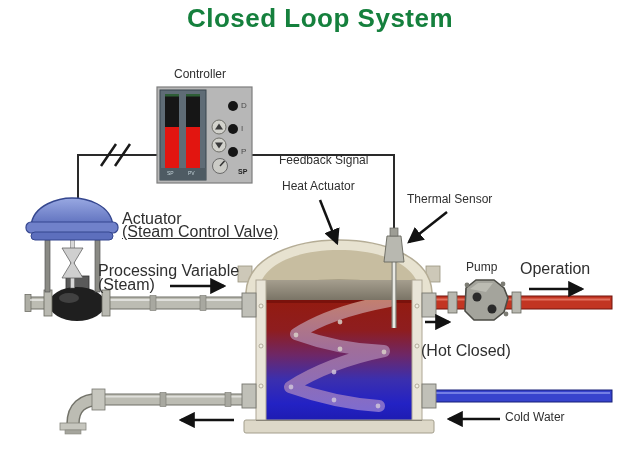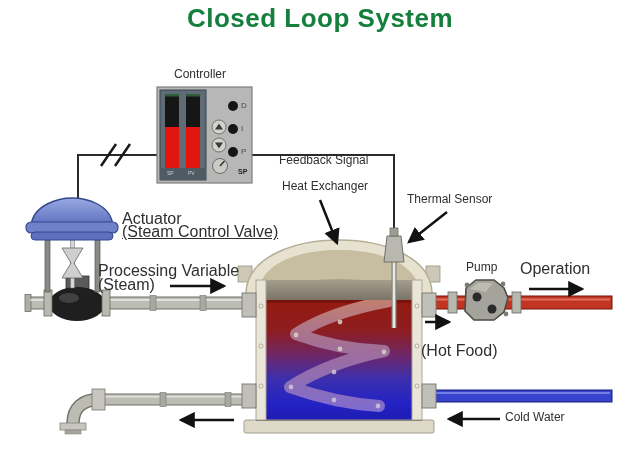--- a/index.html
+++ b/index.html
@@ -201,34 +201,34 @@
     </g>
 
     <g stroke="#121212" stroke-width="2.5">
       <line x1="320" y1="200" x2="337" y2="243" marker-end="url(#arr)"></line>
       <line x1="447" y1="212" x2="409" y2="242" marker-end="url(#arr)"></line>
     </g>
   </svg>
 
   <div class="lbl" style="left:174px;top:68px;">Controller</div>
   <div class="lbl" style="left:279px;top:136px;margin-top:18px;">Feedback Signal</div>
-  <div class="lbl" style="left:282px;top:180px;">Heat Exchanger</div>
+  <div class="lbl" style="left:282px;top:180px;">Heat Actuator</div>
   <div class="lbl" style="left:407px;top:193px;">Thermal Sensor</div>
 
   <div class="lbl small" style="left:122px;top:212px;">Actuator</div>
   <div class="lbl small" style="left:122px;top:225px;text-decoration:underline;">(Steam Control Valve)</div>
 
   <div class="lbl small" style="left:98px;top:264px;">Processing Variable</div>
   <div class="lbl small" style="left:98px;top:278px;">(Steam)</div>
 
   <div class="lbl" style="left:466px;top:261px;">Pump</div>
 
   <div class="lbl small" style="left:520px;top:262px;">Operation</div>
 
-  <div class="lbl small" style="left:421px;top:344px;">(Hot Food)</div>
+  <div class="lbl small" style="left:421px;top:344px;">(Hot Closed)</div>
 
   <div class="lbl" style="left:505px;top:411px;">Cold Water</div>
 
   <span class="tiny" style="left:241px;top:102px;">D</span>
   <span class="tiny" style="left:241px;top:125px;">I</span>
   <span class="tiny" style="left:241px;top:148px;">P</span>
   <span class="sp" style="left:238px;top:168px;">SP</span>
   <span class="micro" style="left:167px;top:171px;">SP</span>
   <span class="micro" style="left:188px;top:171px;">PV</span>
 </div>

